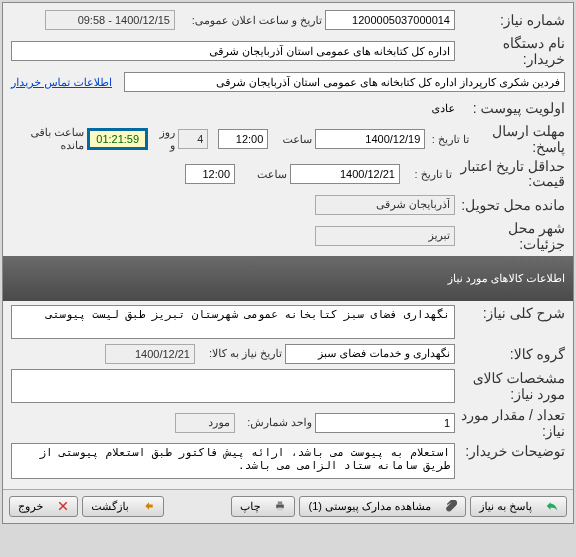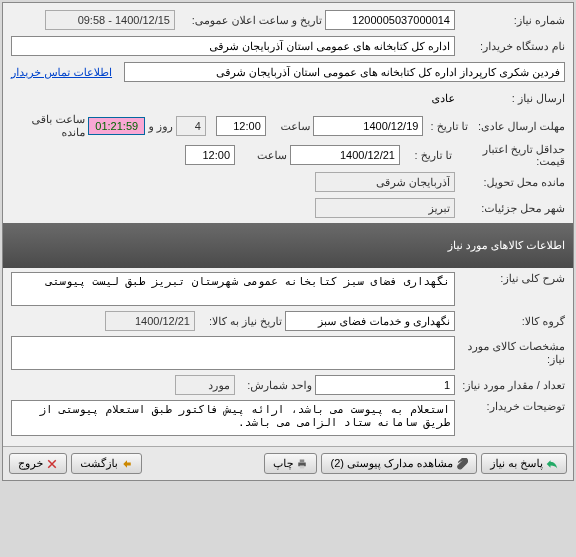--- a/index.html
+++ b/index.html
@@ -29,21 +29,21 @@
   display: flex;
   align-items: center;
   margin-bottom: 4px;
   min-height: 22px;
 }
 .label {
   width: 110px;
   text-align: right;
   color: #333;
   padding-left: 4px;
-  font-size: 11px;
+  font-size: 14px;
 }
 .label-sm { width: 55px; padding: 0 3px; font-size: 11px; color: #333; }
 .field {
   background: #fff;
   border: 1px solid #888;
   padding: 2px 4px;
   height: 20px;
   font-size: 11px;
   color: #000;
 }
@@ -58,22 +58,22 @@
 .textarea {
   background: #fff;
   border: 1px solid #888;
   padding: 2px 4px;
   font-size: 11px;
   color: #000;
   resize: none;
 }
 .link { color: #0044cc; text-decoration: underline; cursor: pointer; font-size: 11px; }
 .timer {
-  background: #f9a8d4;
-  border: 1px solid #0369a1;
+  background: #fef9c3;
+  border: 3px solid #0369a1;
   padding: 2px 6px;
   color: #060;
   font-size: 11px;
 }
 .section-header {
   background: linear-gradient(#6a6a6a, #4a4a4a);
   color: #fff;
   padding: 16px 8px;
   font-size: 11px;
   margin: 4px -8px;
@@ -87,21 +87,21 @@
 }
 .btn {
   background: linear-gradient(#f8f8f8, #d8d8d8);
   border: 1px solid #888;
   border-radius: 3px;
   padding: 3px 8px;
   font-size: 11px;
   cursor: pointer;
   display: inline-flex;
   align-items: center;
-  gap: 3px;
+  gap: 14px;
 }
 .btn svg { width: 12px; height: 12px; }
 .spacer { flex: 1; }
 </style>
 </head>
 <body>
 
 <div class="window">
 
   <div class="content">
@@ -117,26 +117,26 @@
       <span class="label">نام دستگاه خریدار:</span>
       <input class="field" style="flex: 1 1 0%;" value="اداره کل کتابخانه های عمومی استان آذربایجان شرقی">
     </div>
 
     <div class="row">
       <input class="field" style="flex: 1 1 0%;" value="فردین شکری کارپرداز اداره کل کتابخانه های عمومی استان آذربایجان شرقی">
       <span class="link" style="margin-right:12px">اطلاعات تماس خریدار</span>
     </div>
 
     <div class="row">
-      <span class="label">ارسال نیاز :</span>
+      <span class="label">اولویت پیوست :</span>
       <span>عادی</span>
     </div>
 
     <div class="row">
-      <span class="label">مهلت ارسال عادی:</span>
+      <span class="label">مهلت ارسال پاسخ:</span>
       <span class="label-sm">تا تاریخ :</span>
       <input class="field" style="width: 110px;" value="1400/12/19">
       <span class="label-sm">ساعت</span>
       <input class="field" style="width: 50px;" value="12:00">
       <input class="field-ro" style="width: 30px; margin-right: 10px;" readonly="" value="4">
       <span class="label-sm" style="width:35px">روز و</span>
       <span class="timer">01:21:59</span>
       <span class="label-sm" style="width:90px">ساعت باقی مانده</span>
     </div>
 
@@ -197,21 +197,21 @@
     <button class="btn">
       <svg viewBox="0 0 16 16">
           <path fill="#2a6" d="M6 3L1 8l5 5V10c4 0 7 1 9 4-1-5-4-9-9-9V3z"></path>
         </svg>
       <span>پاسخ به نیاز</span>
     </button>
     <button class="btn">
       <svg viewBox="0 0 16 16">
           <path fill="#555" d="M10 3l-6 6a3 3 0 104 4l6-6a4 4 0 10-6-6L3 6" stroke="#555" stroke-width="1.5"></path>
         </svg>
-      <span>مشاهده مدارک پیوستی (2)</span>
+      <span>مشاهده مدارک پیوستی (1)</span>
     </button>
     <button class="btn">
       <svg viewBox="0 0 16 16">
           <rect x="3" y="6" width="10" height="5" fill="#555"></rect>
           <rect x="5" y="2" width="6" height="4" fill="#888"></rect>
           <rect x="5" y="10" width="6" height="4" fill="#ccc"></rect>
         </svg>
       <span>چاپ</span>
     </button>
     <span class="spacer"></span>

